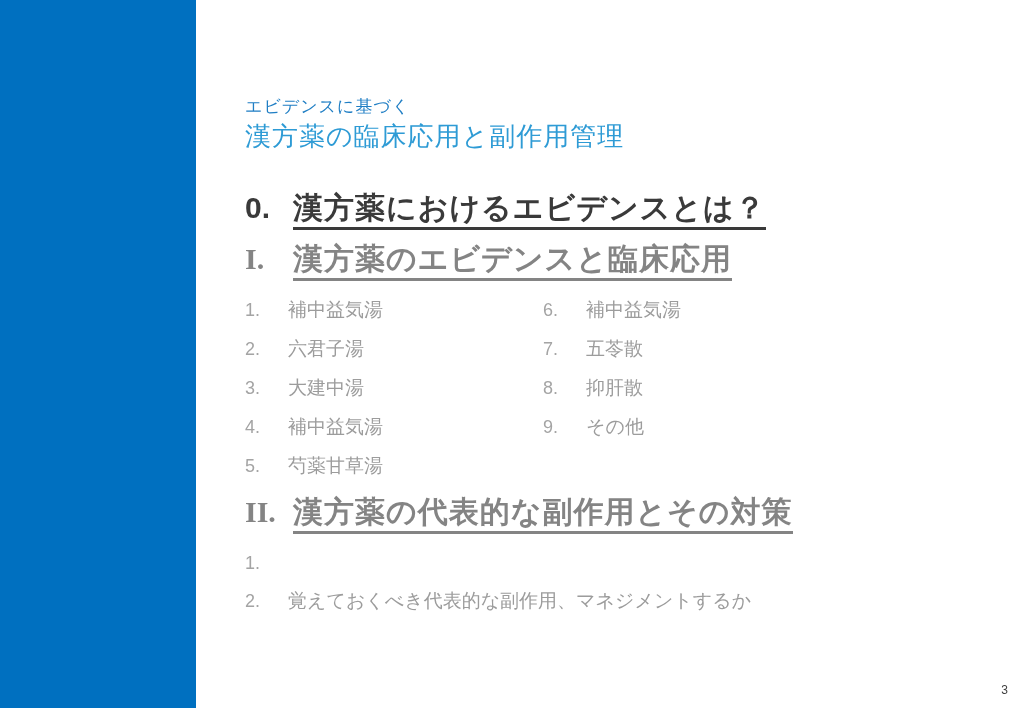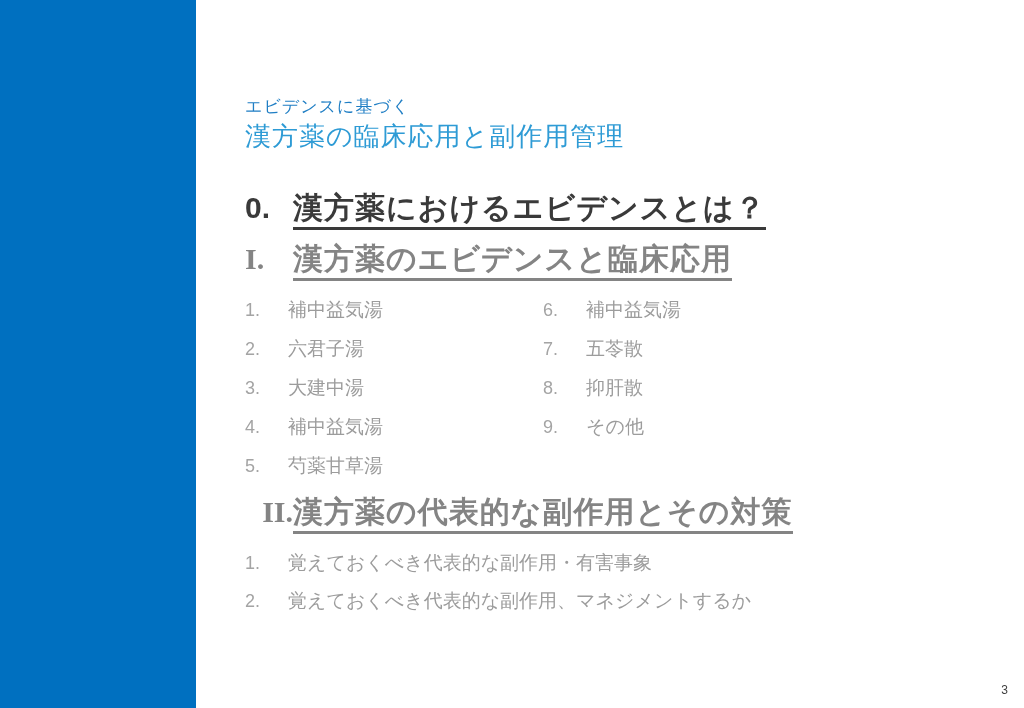--- a/index.html
+++ b/index.html
@@ -37,21 +37,21 @@
   .heading .hnum.serif {
     font-family:"Liberation Serif","DejaVu Serif",serif;
   }
   .heading .htext {
     display:inline-block;
     padding-bottom:2px;
     border-bottom:3px solid currentColor;
   }
   .h0 { top:191px; color:#3A3A3A; }
   .h1 { top:242px; color:#848484; }
-  .h2 { top:495px; color:#848484;text-align:right; }
+  .h2 { top:495px; color:#848484; }
   .vlist {
     position:absolute;
     display:flex; flex-direction:column; gap:15px;
   }
   .list-left  { left:245px; top:298px; }
   .list-right { left:543px; top:298px; }
   .list-sub   { left:245px; top:551px; gap:14px; }
   .row {
     display:flex; align-items:baseline;
     font-size:19px; line-height:24px;
@@ -128,21 +128,20 @@
 </div>
 
 <div class="heading h2">
   <span class="hnum serif">II.</span>
   <span class="htext">漢方薬の代表的な副作用とその対策</span>
 </div>
 
 <div class="vlist list-sub">
   <div class="row">
     <span class="num">1.</span>
-    <span class="label">覚えておくべき代表的な副作用・有害事象</span>
   </div>
   <div class="row">
     <span class="num">2.</span>
     <span class="label">覚えておくべき代表的な副作用、マネジメントするか</span>
   </div>
 </div>
 
 <div class="page-number">3</div>
 
 </body></html>

